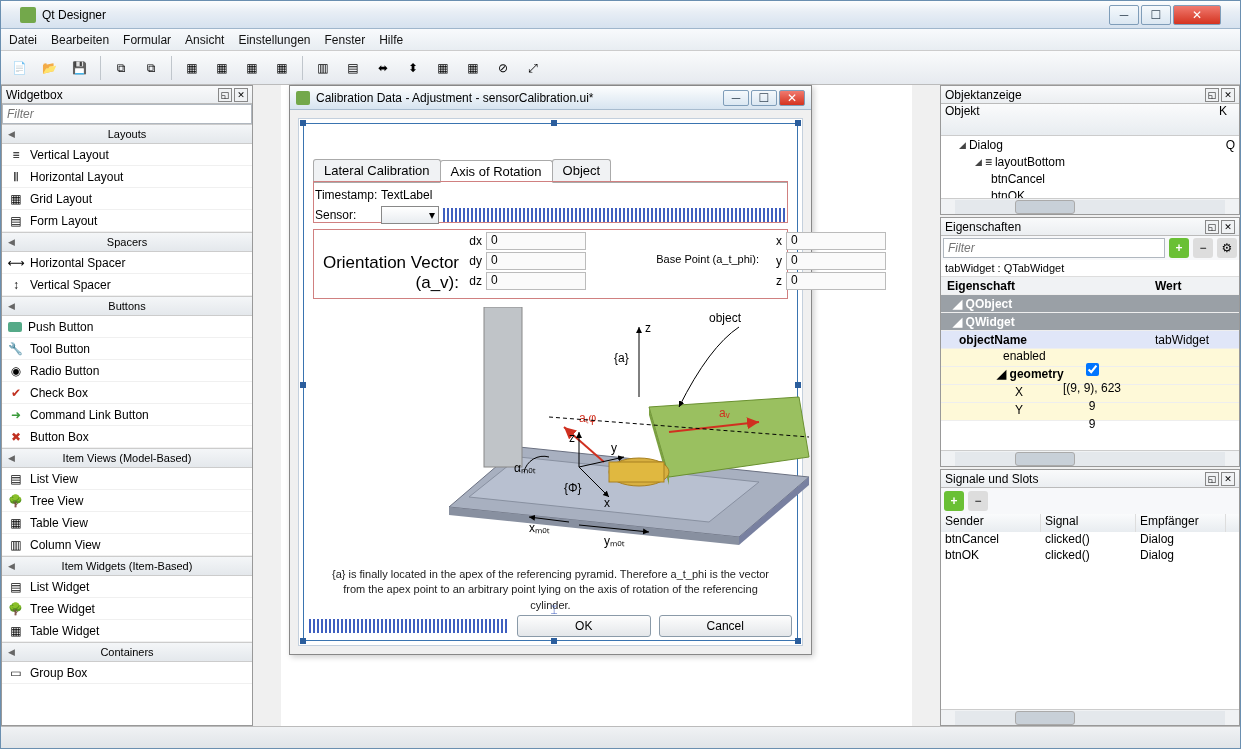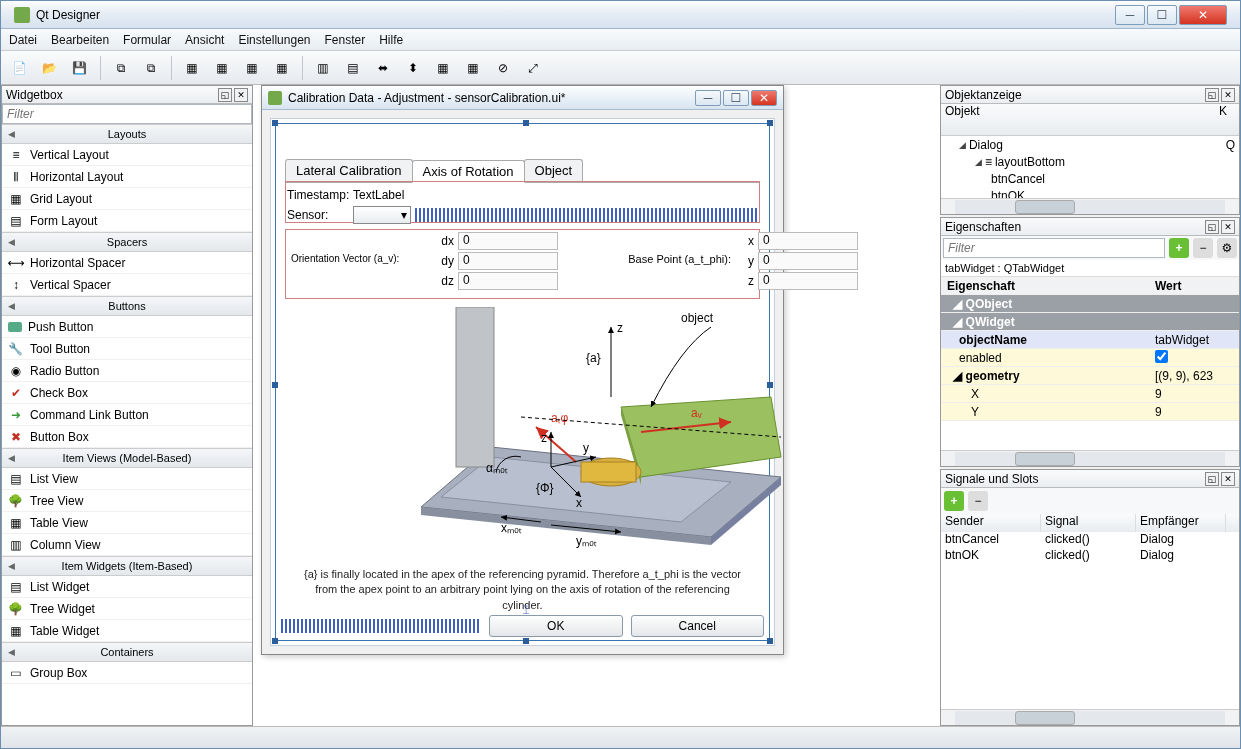--- a/index.html
+++ b/index.html
@@ -1,29 +1,29 @@
 <!DOCTYPE html>
 <html><head>
 <meta charset="utf-8">
 <style>
 * { box-sizing: border-box; margin: 0; padding: 0; font-family: "Segoe UI", Tahoma, sans-serif; font-size: 12px; }
 body { background: #fff; overflow: hidden; }
 .window { width: 1241px; height: 749px; border: 1px solid #6a8fb0; background: #f0f0f0; position: relative; }
-.titlebar { height: 28px; background: linear-gradient(#fdfefe,#e8eef5 40%,#d6e2ef); display: flex; align-items: center; padding: 0 13px; border-bottom: 1px solid #9fb6cc; }
+.titlebar { height: 28px; background: linear-gradient(#fdfefe,#e8eef5 40%,#d6e2ef); display: flex; align-items: center; padding: 0 19px; border-bottom: 1px solid #9fb6cc; }
 .titlebar .icon { width: 16px; height: 16px; background: #73a84b; border-radius: 2px; margin-right: 6px; }
 .titlebar .title { flex: 1; color: #000; }
 .winbtns { display: flex; gap: 2px; }
 .winbtn { width: 30px; height: 20px; background: linear-gradient(#f5f9fc,#dbe7f2); border: 1px solid #7f9db9; border-radius: 2px; display:flex;align-items:center;justify-content:center;color:#3a4a5a;}
 .winbtn.close { background: linear-gradient(#f07a6f,#d43320); color:#fff; width:48px;}
 .menubar { height: 22px; background: linear-gradient(#f8fafc,#e8edf2); display: flex; gap: 14px; padding: 0 8px; align-items: center; border-bottom: 1px solid #ccc; }
 .menubar span { color: #111; }
 .toolbar { height: 34px; background: linear-gradient(#fafbfc,#e6eaef); border-bottom: 1px solid #bbb; display:flex; align-items:center; padding: 0 6px; gap:4px;}
 .tbtn { width: 26px; height: 26px; border:1px solid transparent; border-radius:3px; display:flex;align-items:center;justify-content:center;}
 .tsep{width:1px;height:24px;background:#c0c6cc;margin:0 3px;}
-.content { position: absolute; top: 84px; bottom: 22px; left: 0; right: 0; display:flex;}
+.content { position: absolute; top: 84px; bottom: 22px; left: 0; right: 0; display:flex;gap:28px;}
 .statusbar{position:absolute;bottom:0;left:0;right:0;height:22px;background:linear-gradient(#f0f2f4,#e0e4e8);border-top:1px solid #bbb;}
 
 .panel{background:#f7f8fa;border:1px solid #999;display:flex;flex-direction:column;}
 .panel-title{height:18px;background:linear-gradient(#f9fafb,#ebeef1);border-bottom:1px solid #bbb;display:flex;align-items:center;padding:0 4px;font-size:11px;}
 .panel-title .spacer{flex:1;}
 .panel-btn{width:14px;height:14px;border:1px solid #888;background:#f0f2f4;margin-left:2px;display:flex;align-items:center;justify-content:center;font-size:9px;}
 .left{width:252px;display:flex;flex-direction:column;}
 .filter{height:20px;border:1px solid #b0b7bf;background:#fff;padding:0 4px;color:#888;font-style:italic;margin:0;}
 .wbox-body{flex:1;overflow:auto;background:#fff;}
 .wbox-cat{height:20px;background:linear-gradient(#f4f6f8,#e4e8ec);border-top:1px solid #ccc;border-bottom:1px solid #ccc;display:flex;align-items:center;justify-content:center;font-size:11px;position:relative;}
@@ -71,21 +71,21 @@
 .treeitem.l2{padding-left:34px;}
 .treeitem.l3{padding-left:50px;}
 .tri{font-size:9px;margin-right:3px;color:#444;}
 .proplist{background:#fff;flex:1;overflow:auto;}
 .proprow{display:flex;height:18px;font-size:11px;align-items:center;border-bottom:1px solid #eee;}
 .proprow .pn{width:210px;padding-left:6px;}
 .proprow .pv{flex:1;padding-left:4px;}
 .propcat{background:#9aa0a6;color:#fff;font-weight:bold;}
 .propcat .pn{padding-left:12px;}
 .propsel{background:#e0e6f8;}
-.propyel{background:#fef9d8;}
+.propyel{background:#fef9d8;flex-direction:column;}
 .filter-row{display:flex;align-items:center;gap:4px;padding:2px;}
 .filter-row input{flex:1;height:20px;border:1px solid #b0b7bf;padding:0 4px;font-style:italic;color:#888;}
 .plusbtn{width:20px;height:20px;background:#6ac035;border-radius:3px;color:#fff;display:flex;align-items:center;justify-content:center;font-weight:bold;}
 .minusbtn{width:20px;height:20px;background:#ddd;border-radius:3px;display:flex;align-items:center;justify-content:center;}
 .scrollh{height:16px;background:#f0f2f4;border-top:1px solid #ccc;display:flex;align-items:center;}
 .scrollh .track{flex:1;height:14px;background:#e4e8ec;margin:0 14px;position:relative;}
 .scrollh .thumb{position:absolute;height:14px;background:#c8d0d8;border:1px solid #aaa;border-radius:3px;}
 .sig-table{background:#fff;flex:1;}
 .sig-hdr{display:flex;height:18px;background:linear-gradient(#fafbfc,#e8ecf0);font-size:11px;}
 .sig-hdr div{padding-left:4px;border-right:1px solid #ddd;}
@@ -278,21 +278,21 @@
             <span>TextLabel</span>
           </div>
           <div class="formrow" style="top:86px;">
             <span class="lbl">Sensor:</span>
             <div class="sensor-select">▾</div>
             <div class="spring"></div>
           </div>
 
           <div class="redbox" style="left:14px;top:110px;right:14px;height:70px;"></div>
           <div class="vec-group" style="left:20px;top:112px;width:290px;height:66px;border:none;">
-            <div style="position:absolute;left:0;top:22px;width:140px;text-align:left;font-size:10px;">Orientation Vector (a_v):</div>
+            <div style="position:absolute;left:0;top:22px;width:140px;text-align:right;font-size:17px;">Orientation Vector (a_v):</div>
             <div style="position:absolute;left:145px;top:0;">
               <div class="vec-row">
                   <span class="l">dx</span>
                   <span class="v">0</span>
                 </div>
               <div class="vec-row">
                   <span class="l">dy</span>
                   <span class="v">0</span>
                 </div>
               <div class="vec-row">

